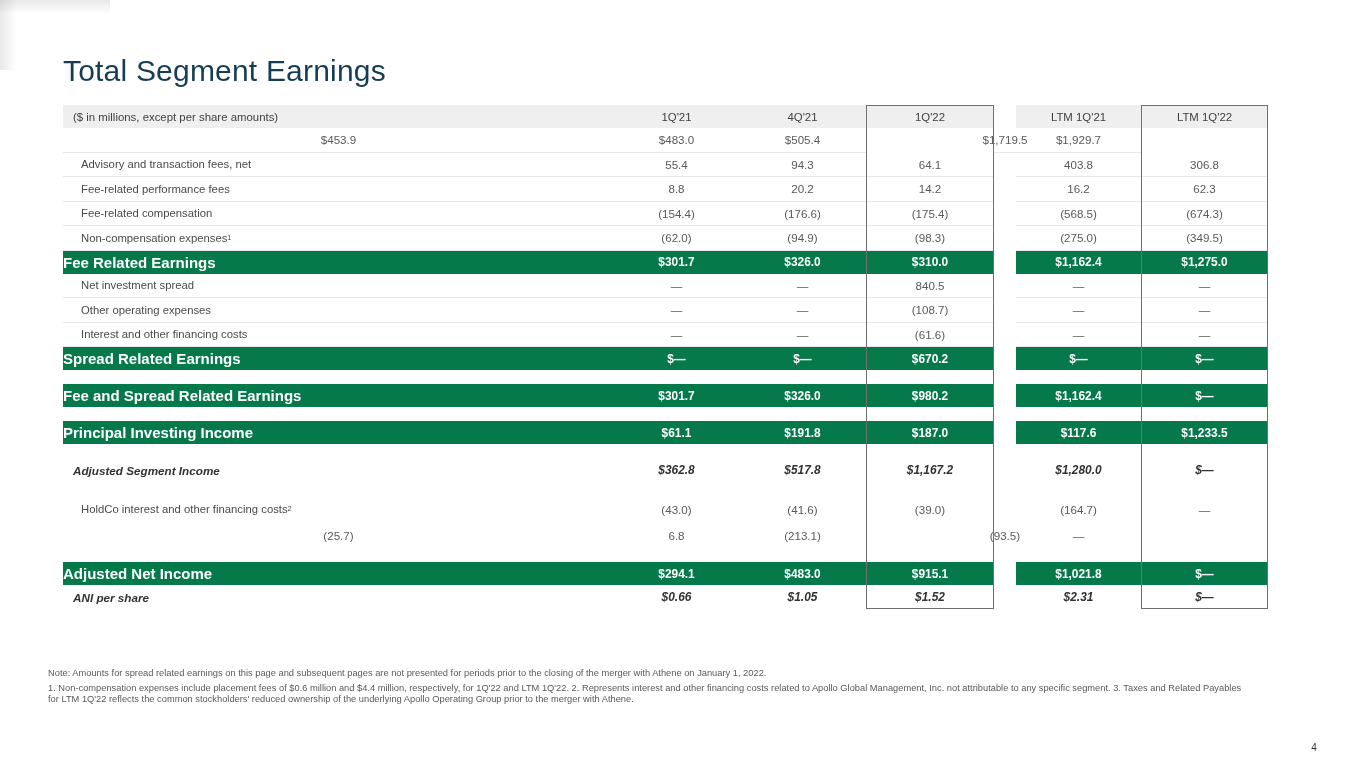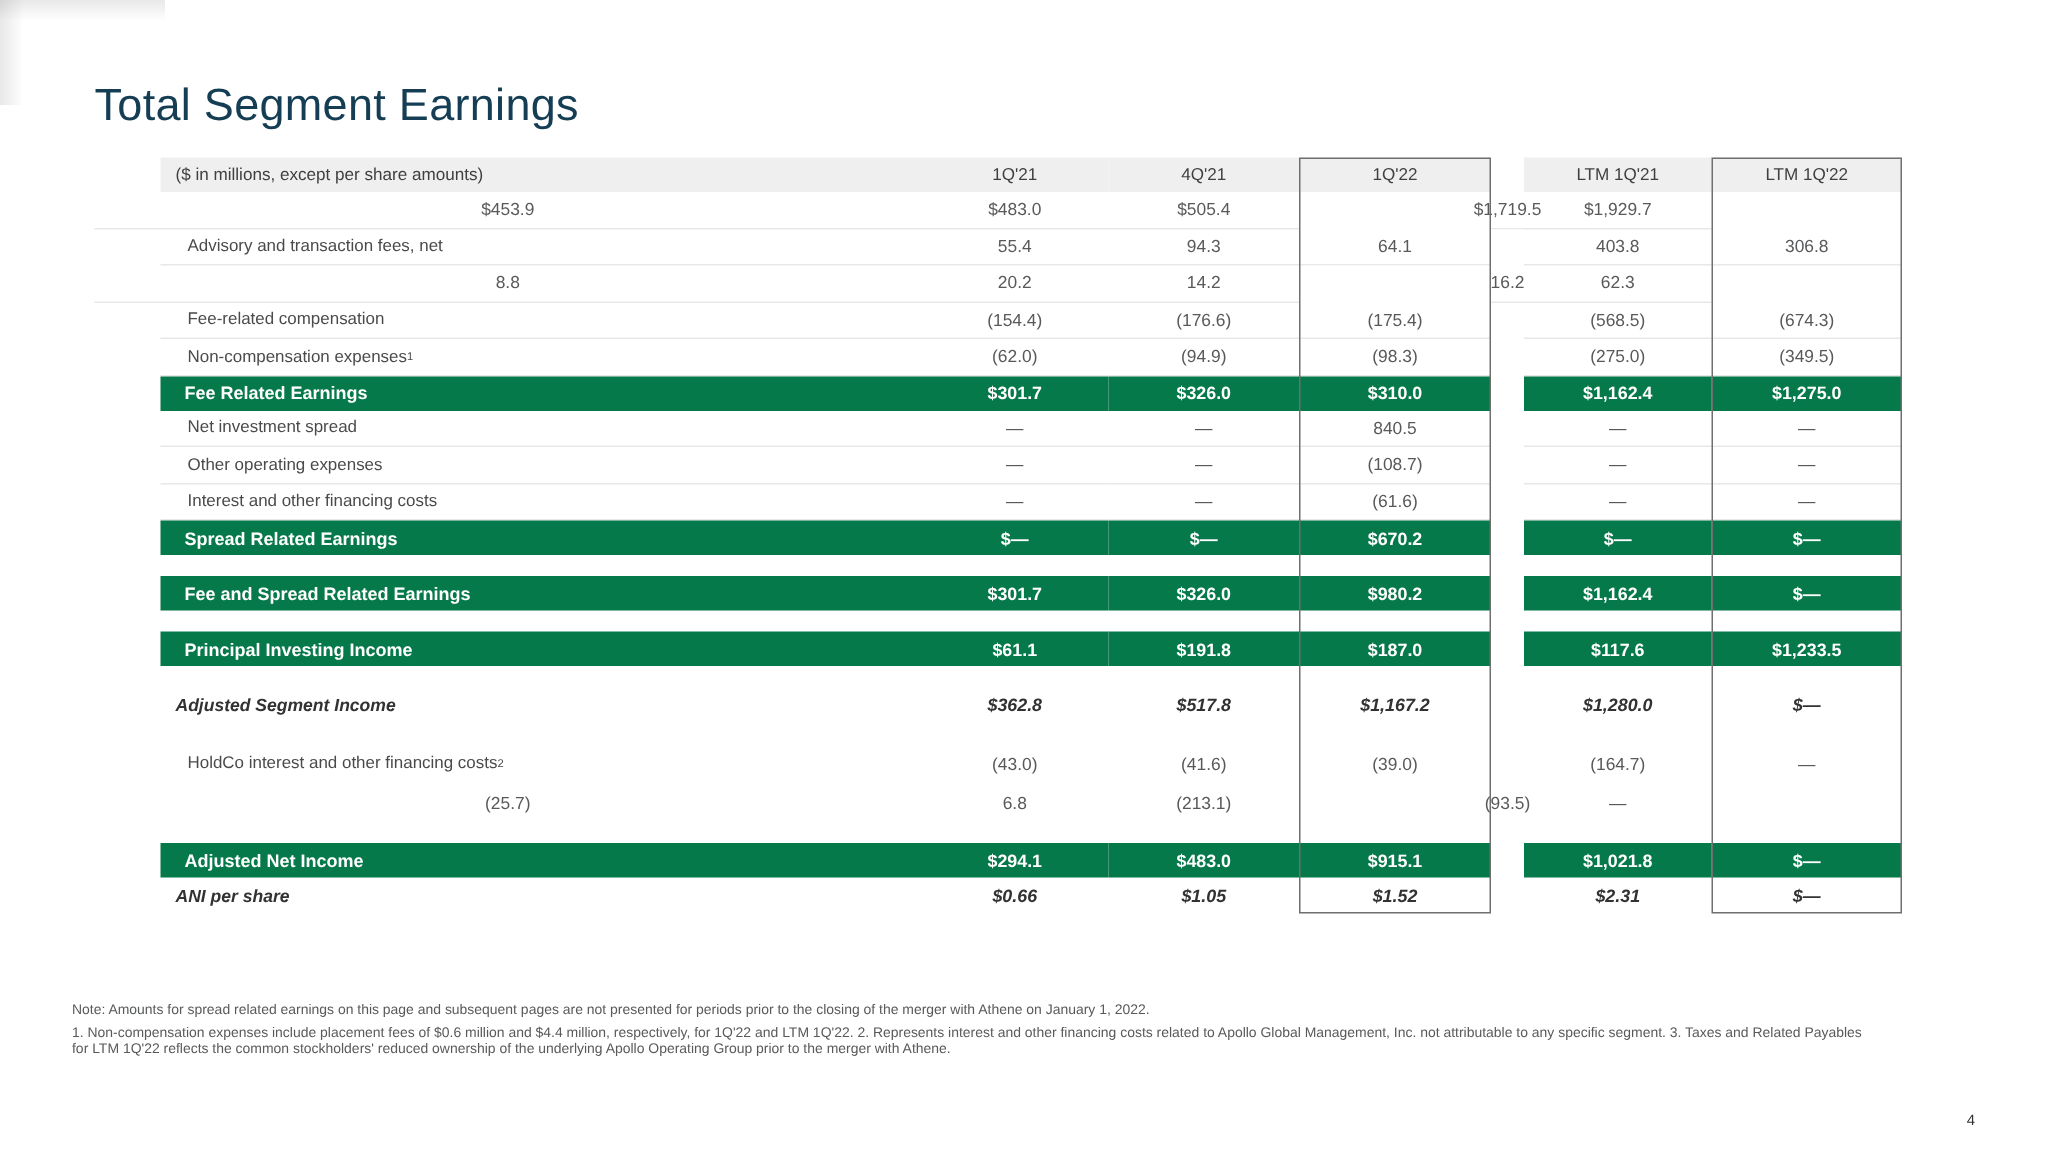--- a/index.html
+++ b/index.html
@@ -22,36 +22,36 @@
   .row { display:grid; grid-template-columns:551px 125px 127px 128px 22px 125px 127px;
          align-items:center; }
   .r-header  { height:23px; }
   .r-data    { height:24.5px; }
   .r-data.tall { height:26px; }
   .r-section { height:23px; }
   .r-bold    { height:24px;font-style:italic; }
   .r-spacer  { height:14px; }
 
   .c-label { text-align:center; padding-left:18px; font-size:11.3px; color:#4a4a4a;
-             white-space:nowrap; align-self:stretch; display:flex; align-items:center;margin-left:44px; }
+             white-space:nowrap; align-self:stretch; display:flex; align-items:center; }
   .c-val   { text-align:center; font-size:11.6px; color:#58595b; align-self:stretch;
              display:flex; align-items:center; justify-content:center; }
   .gap     { align-self:stretch; background:#fff; }
 
   sup { font-size:7.5px; vertical-align:super; line-height:0; }
 
   
   .r-header .c-label, .r-header .c-val { background:var(--hdr-bg,#efefef);
       font-size:11.4px; color:#3f3f3f; }
   .r-header .c-label { padding-left:10px; }
 
   
   .r-section .c-label, .r-section .c-val { background:var(--green,#06794b);
       color:#ffffff; font-weight:bold; }
-  .r-section .c-label { padding-left:16px; font-size:12px; }
+  .r-section .c-label { padding-left:0; font-size:15px; }
   .r-section .c-val { font-size:11.9px; }
 
   
   .r-bold .c-label { padding-left:10px; font-weight:bold; color:#323232; font-size:11.7px; }
   .r-bold .c-val   { font-weight:bold; color:#323232; font-size:11.9px; }
 
   
   .sep > .c-label, .sep > .c-val { border-bottom:1px solid #e8e8e8; }
 
   
@@ -98,20 +98,21 @@
         <div class="row r-data sep">
           <div class="c-label">Advisory and transaction fees, net</div>
           <div class="c-val">55.4</div>
           <div class="c-val">94.3</div>
           <div class="c-val">64.1</div>
           <div class="gap"></div>
           <div class="c-val">403.8</div>
           <div class="c-val">306.8</div>
         </div>
         <div class="row r-data sep">
+          <div class="c-label">Fee-related performance fees</div>
           <div class="c-val">8.8</div>
           <div class="c-val">20.2</div>
           <div class="c-val">14.2</div>
           <div class="gap"></div>
           <div class="c-val">16.2</div>
           <div class="c-val">62.3</div>
         </div>
         <div class="row r-data sep">
           <div class="c-label">Fee-related compensation</div>
           <div class="c-val">(154.4)</div>

